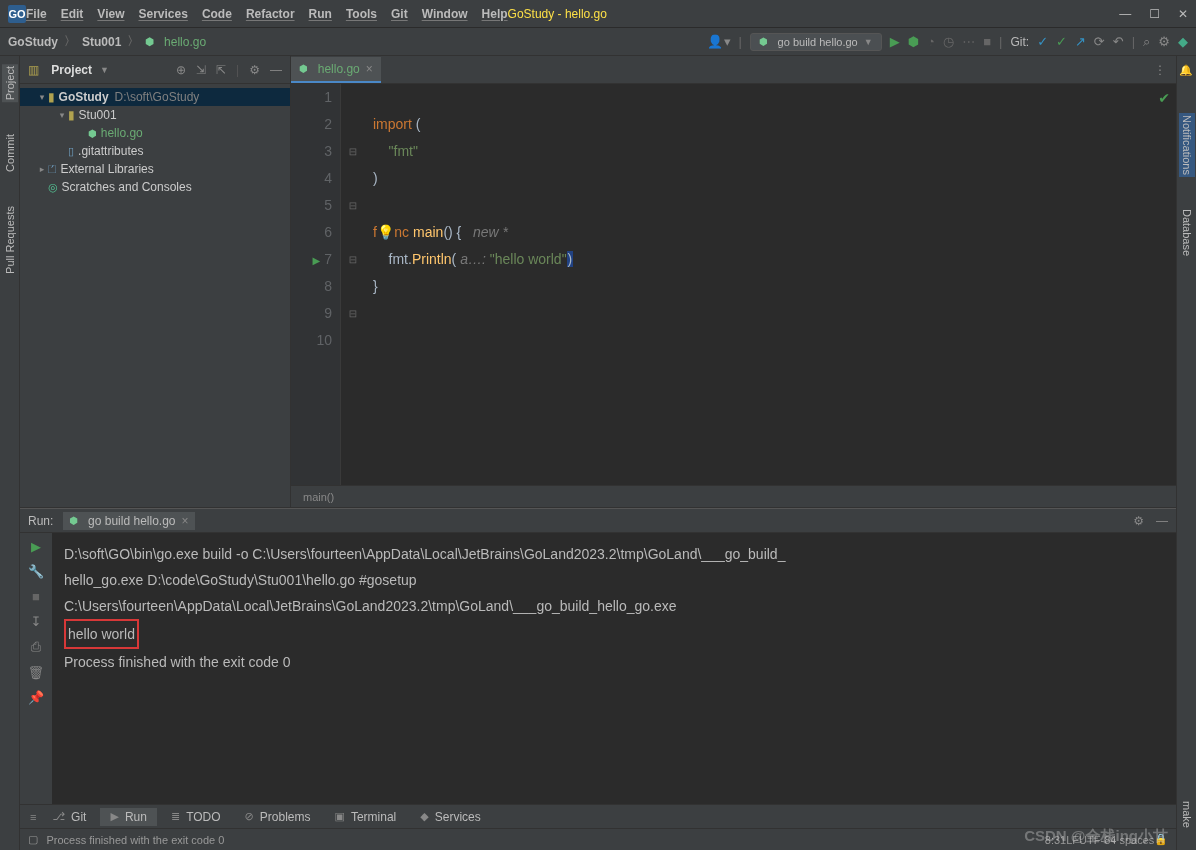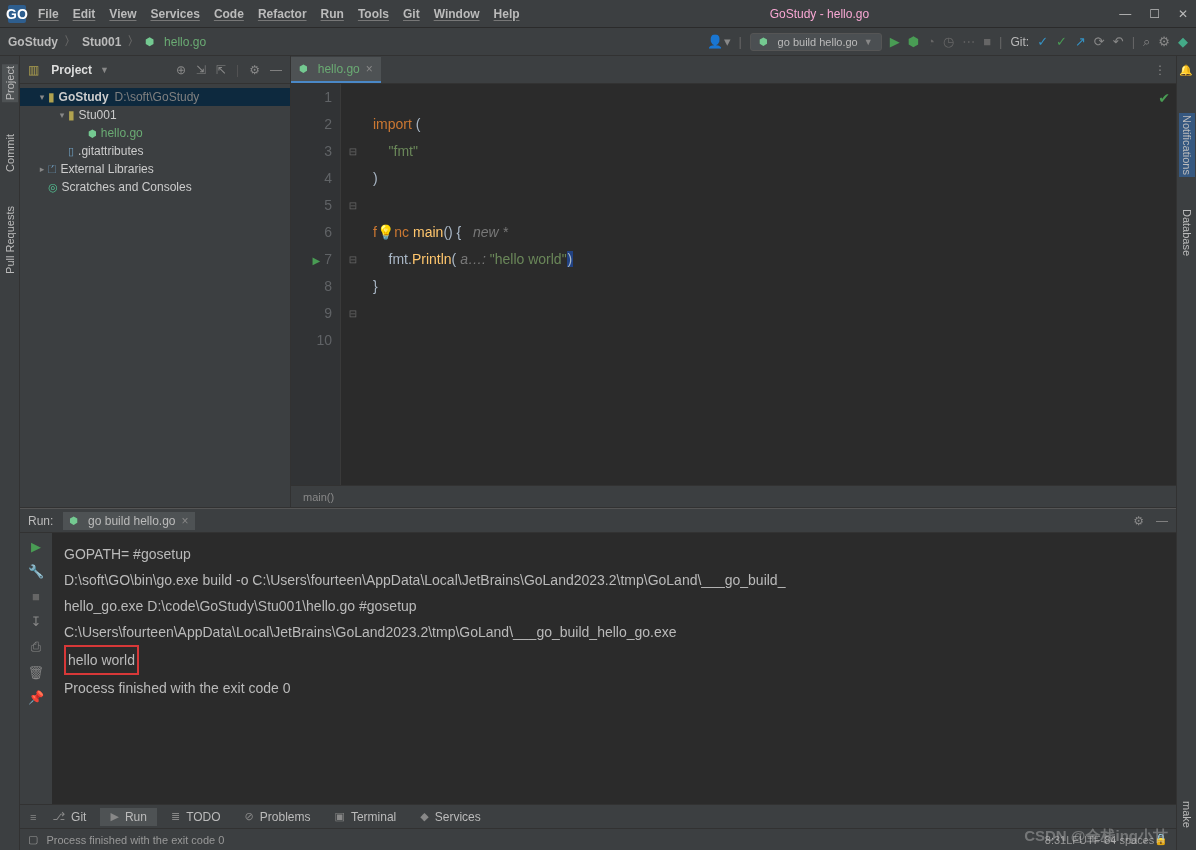--- a/index.html
+++ b/index.html
@@ -1,21 +1,21 @@
 <!DOCTYPE html>
 <html><head>
 <meta charset="utf-8">
 <style>
 * { margin: 0; padding: 0; box-sizing: border-box; font-family: "Segoe UI", sans-serif; }
 body { background: #2b2b2b; color: #bbb; font-size: 12px; overflow: hidden; width: 1196px; height: 850px; display: flex; flex-direction: column; }
 .titlebar { height: 28px; background: #3c3f41; display: flex; align-items: center; padding: 0 8px; color: #bbb; border-bottom: 1px solid #2b2b2b; }
-.go-logo { width: 18px; height: 18px; background: #2e5e8e; color: #fff; font-size: 14px; font-weight: bold; display: flex; align-items: center; justify-content: center; border-radius: 2px; margin-right: 12px; }
+.go-logo { width: 18px; height: 18px; background: #2e5e8e; color: #fff; font-size: 11px; font-weight: bold; display: flex; align-items: center; justify-content: center; border-radius: 2px; margin-right: 0; }
 .menu { display: flex; gap: 14px; }
 .menu span { text-decoration: underline; text-decoration-color: #777; text-underline-offset: 2px; cursor: pointer; font-weight: bold; }
-.title-center { flex: 1; text-align: center; color: #f9a8d4; }
+.title-center { flex: 1; color: #fde047; }
 .win-controls { display: flex; gap: 18px; margin-left: auto; color: #bbb; }
 .win-controls span { cursor: pointer; }
 .toolbar { height: 28px; background: #3c3f41; display: flex; align-items: center; padding: 0 8px; border-bottom: 1px solid #323232; }
 .breadcrumb { display: flex; align-items: center; gap: 6px; font-weight: bold; color: #bbb; }
 .breadcrumb .sep { color: #666; }
 .breadcrumb .file { color: #6aab73; font-weight: normal; }
 .toolbar-right { margin-left: auto; display: flex; align-items: center; gap: 8px; }
 .tbtn { color: #888; cursor: pointer; font-size: 13px; }
 .run-config { background: #4b4f52; border: 1px solid #555; border-radius: 3px; padding: 2px 8px; display: flex; align-items: center; gap: 6px; font-size: 11px; }
 .tri-dn { font-size: 9px; color: #888; }
@@ -280,21 +280,20 @@
         <div class="console-left">
           <span class="icon-run">▶</span>
           <span>🔧</span>
           <span style="color:#666">■</span>
           <span>↧</span>
           <span>⎙</span>
           <span>🗑</span>
           <span>📌</span>
         </div>
         <div class="console">
-          <div>GOPATH= #gosetup</div>
           <div>D:\soft\GO\bin\go.exe build -o C:\Users\fourteen\AppData\Local\JetBrains\GoLand2023.2\tmp\GoLand\___go_build_</div>
           <div>hello_go.exe D:\code\GoStudy\Stu001\hello.go #gosetup</div>
           <div>C:\Users\fourteen\AppData\Local\JetBrains\GoLand2023.2\tmp\GoLand\___go_build_hello_go.exe</div>
           <div><span class="hl">hello world</span></div>
           <div></div>
           <div>Process finished with the exit code 0</div>
         </div>
       </div>
     </div>
 

